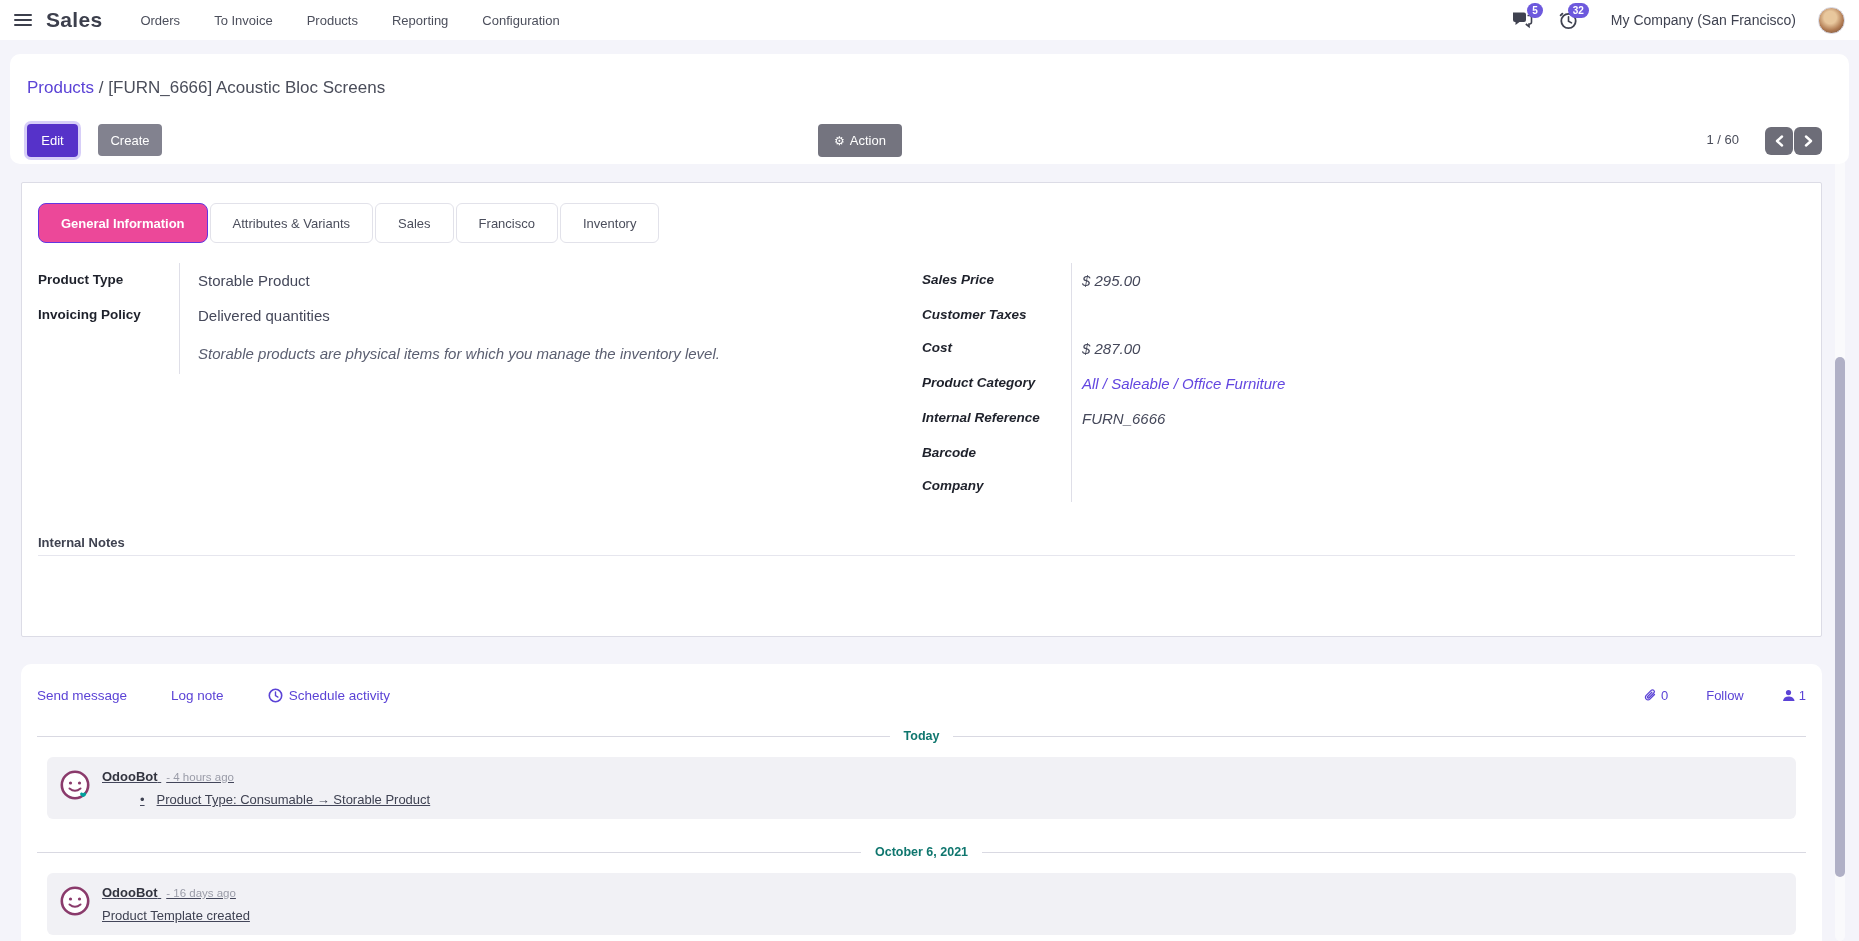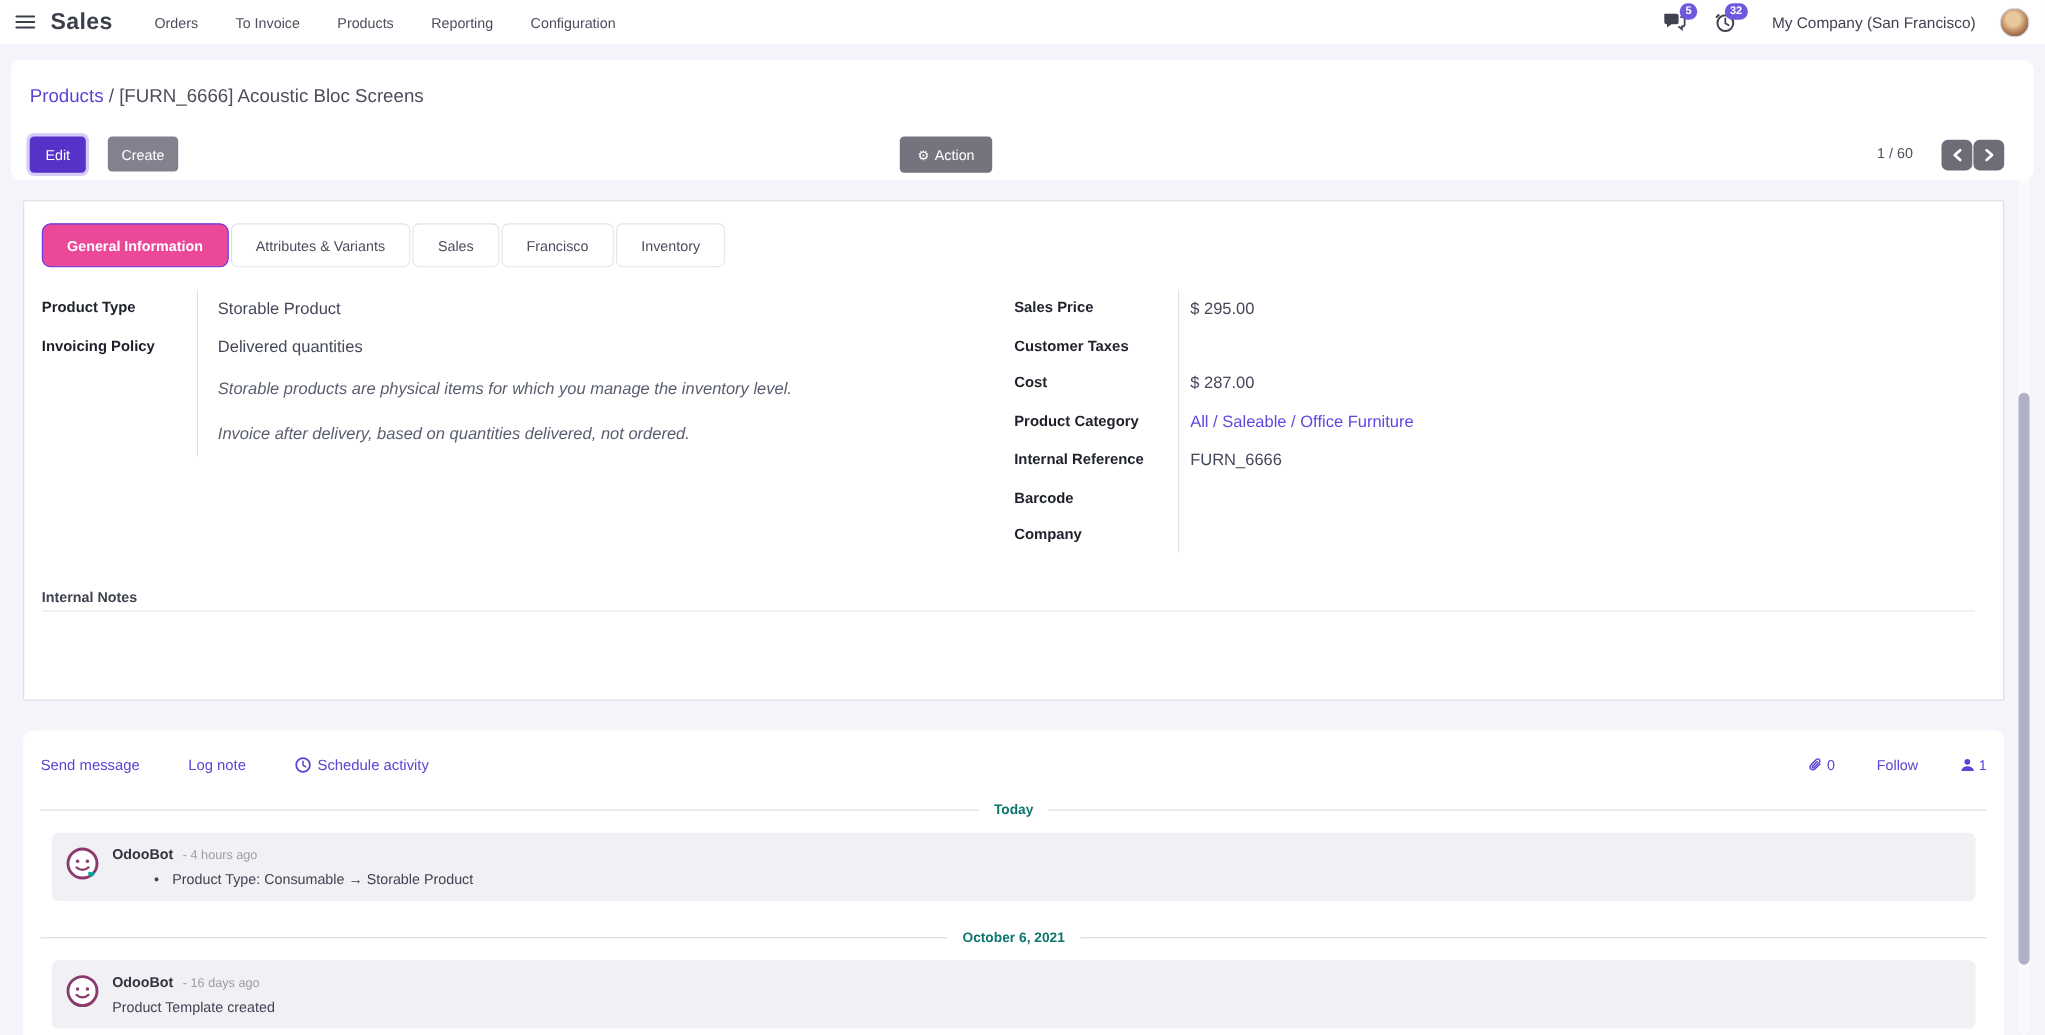--- a/index.html
+++ b/index.html
@@ -63,21 +63,21 @@
   }
   .tabs { position:absolute; left:16px; top:20px; display:flex; gap:2px; }
   .tab {
     height:40px; padding:0 22px; display:flex; align-items:center;
     background:#fff; border:1px solid #e2e2ea; border-radius:6px;
     font-size:13px; color:#4b4e5c; cursor:pointer; white-space:nowrap;
   }
   .tab.active { background:#ec4899; border-color:#6236e2; color:#fff; border-radius:8px; font-weight:600; }
   .group { position:absolute; top:80px; }
   .group-left  { left:16px;  width:700px; }
-  .group-right { left:900px; width:610px; }
+  .group-right { left:900px; width:610px;font-style:italic; }
   .frow { display:flex; align-items:flex-start; }
   .flabel {
     flex:0 0 141px; font-size:13.5px; font-weight:700; color:#1e212b; padding:9px 0;
   }
   .group-right .flabel { flex-basis:149px; }
   .fvalue {
     flex:1; border-left:1px solid #dfdfe8; padding:9px 0 9px 18px;
     font-size:15px; color:#45485a; min-height:33px;
   }
   .group-right .fvalue { padding-left:10px; }
@@ -92,21 +92,21 @@
   }
   .chatter-topbar { display:flex; align-items:center; font-size:13.5px; color:#5b43d6; }
   .chat-link { cursor:pointer; margin-right:44px; display:flex; align-items:center; gap:6px; }
   .chatter-right { margin-left:auto; display:flex; align-items:center; gap:38px; }
   .chatter-right .mini { display:flex; align-items:center; gap:4px; cursor:pointer; font-size:13px; }
   .divider { display:flex; align-items:center; margin:26px 0 14px 0; }
   .divider::before, .divider::after { content:""; flex:1; height:1px; background:#d9d9e2; }
   .divider span { margin:0 14px; font-size:12.5px; font-weight:700; color:#0f766e; white-space:nowrap; }
   .msg {
     position:relative; background:#f1f1f5; border-radius:6px;
-    padding:12px 14px 4px 55px; min-height:62px; margin:0 10px 10px 10px;
+    padding:12px 14px 4px 55px; min-height:62px; margin:0 10px 10px 10px;text-decoration:underline;
   }
   .msg .avatar { position:absolute; left:12px; top:12px; width:32px; height:32px; }
   .msg-head { font-size:13px; }
   .msg-author { font-weight:700; color:#32343f; }
   .msg-time { color:#9a9ca8; font-size:11.5px; margin-left:5px; }
   .msg-body { margin-top:8px; font-size:13px; color:#3f4252; }
   .msg-body ul { list-style:none; padding-left:38px; }
   .msg-body li::before { content:"•"; margin-right:12px; color:#3f4252; }
   
   .scrollbar-track { position:absolute; right:14px; top:150px; width:10px; height:791px; background:#fafafc; border-radius:5px; }
@@ -189,24 +189,20 @@
       <div class="flabel">Product Type</div>
       <div class="fvalue">Storable Product</div>
     </div>
     <div class="frow">
       <div class="flabel">Invoicing Policy</div>
       <div class="fvalue">Delivered quantities</div>
     </div>
     <div class="frow">
       <div class="flabel"></div>
       <div class="fvalue help">Storable products are physical items for which you manage the inventory level.</div>
-    </div>
-    <div class="frow">
-      <div class="flabel"></div>
-      <div class="fvalue help">Invoice after delivery, based on quantities delivered, not ordered.</div>
     </div>
   </div>
 
   <div class="group group-right">
     <div class="frow">
       <div class="flabel">Sales Price</div>
       <div class="fvalue">$ 295.00</div>
     </div>
     <div class="frow">
       <div class="flabel">Customer Taxes</div>

